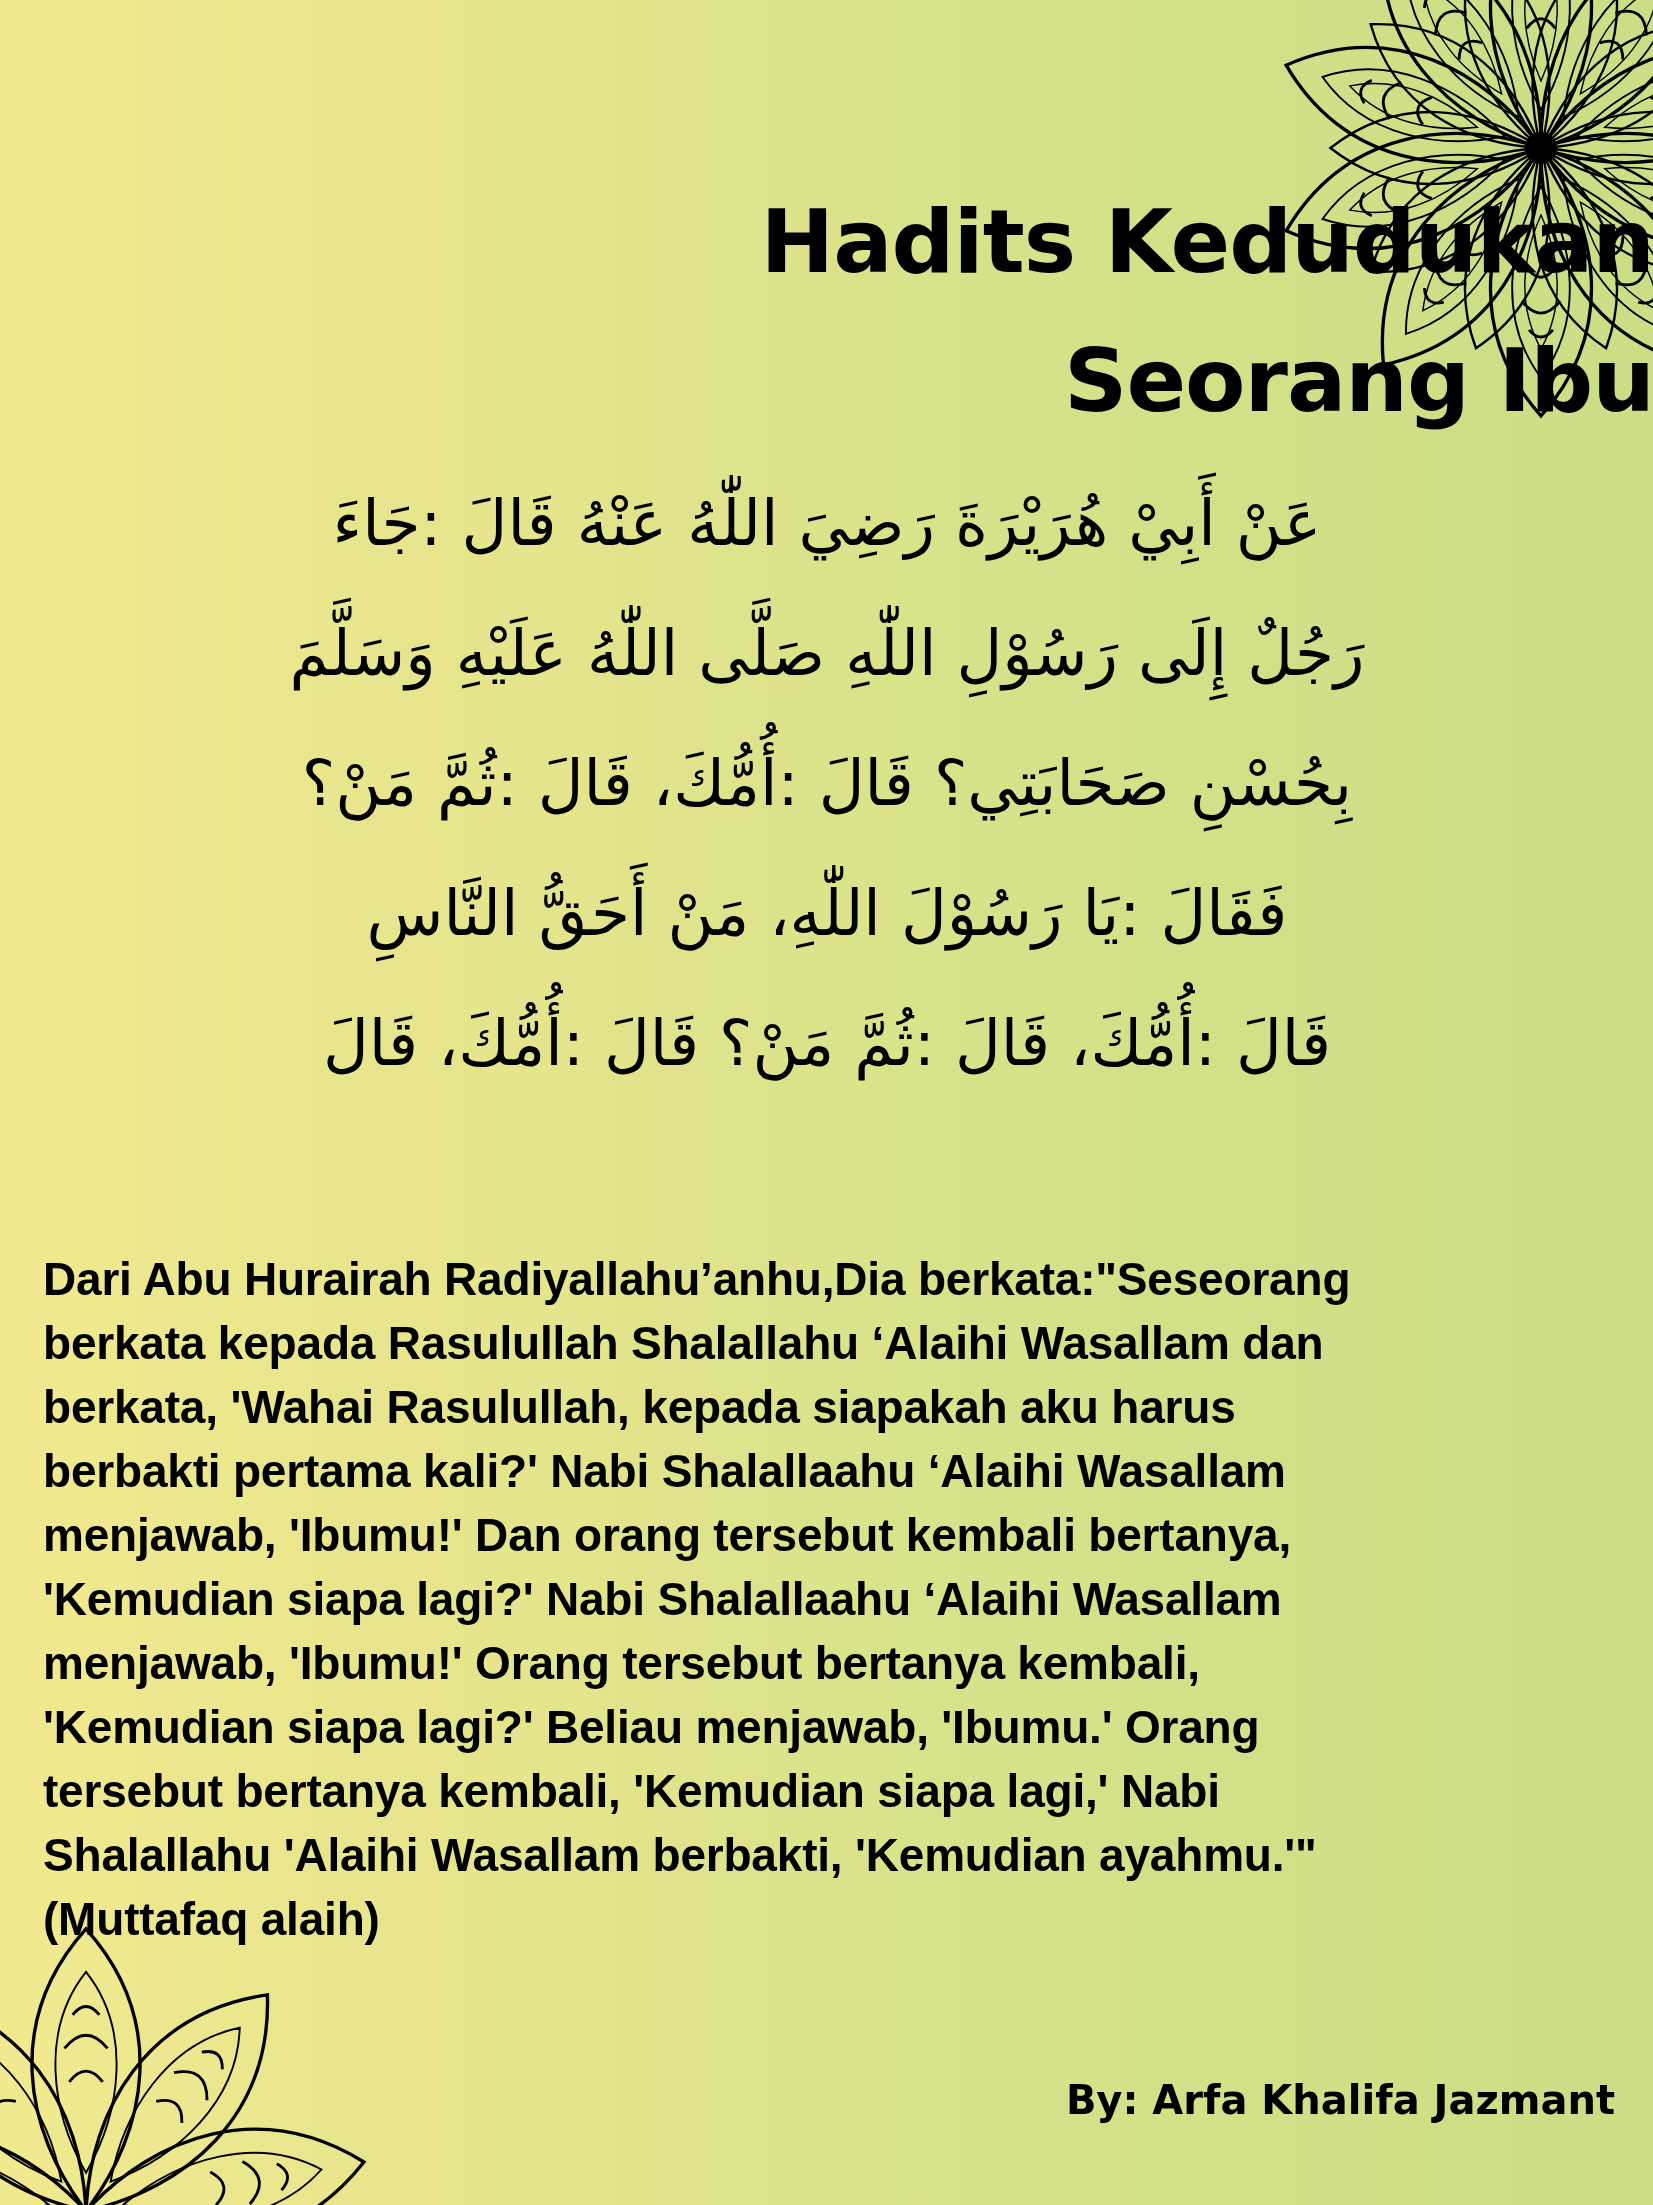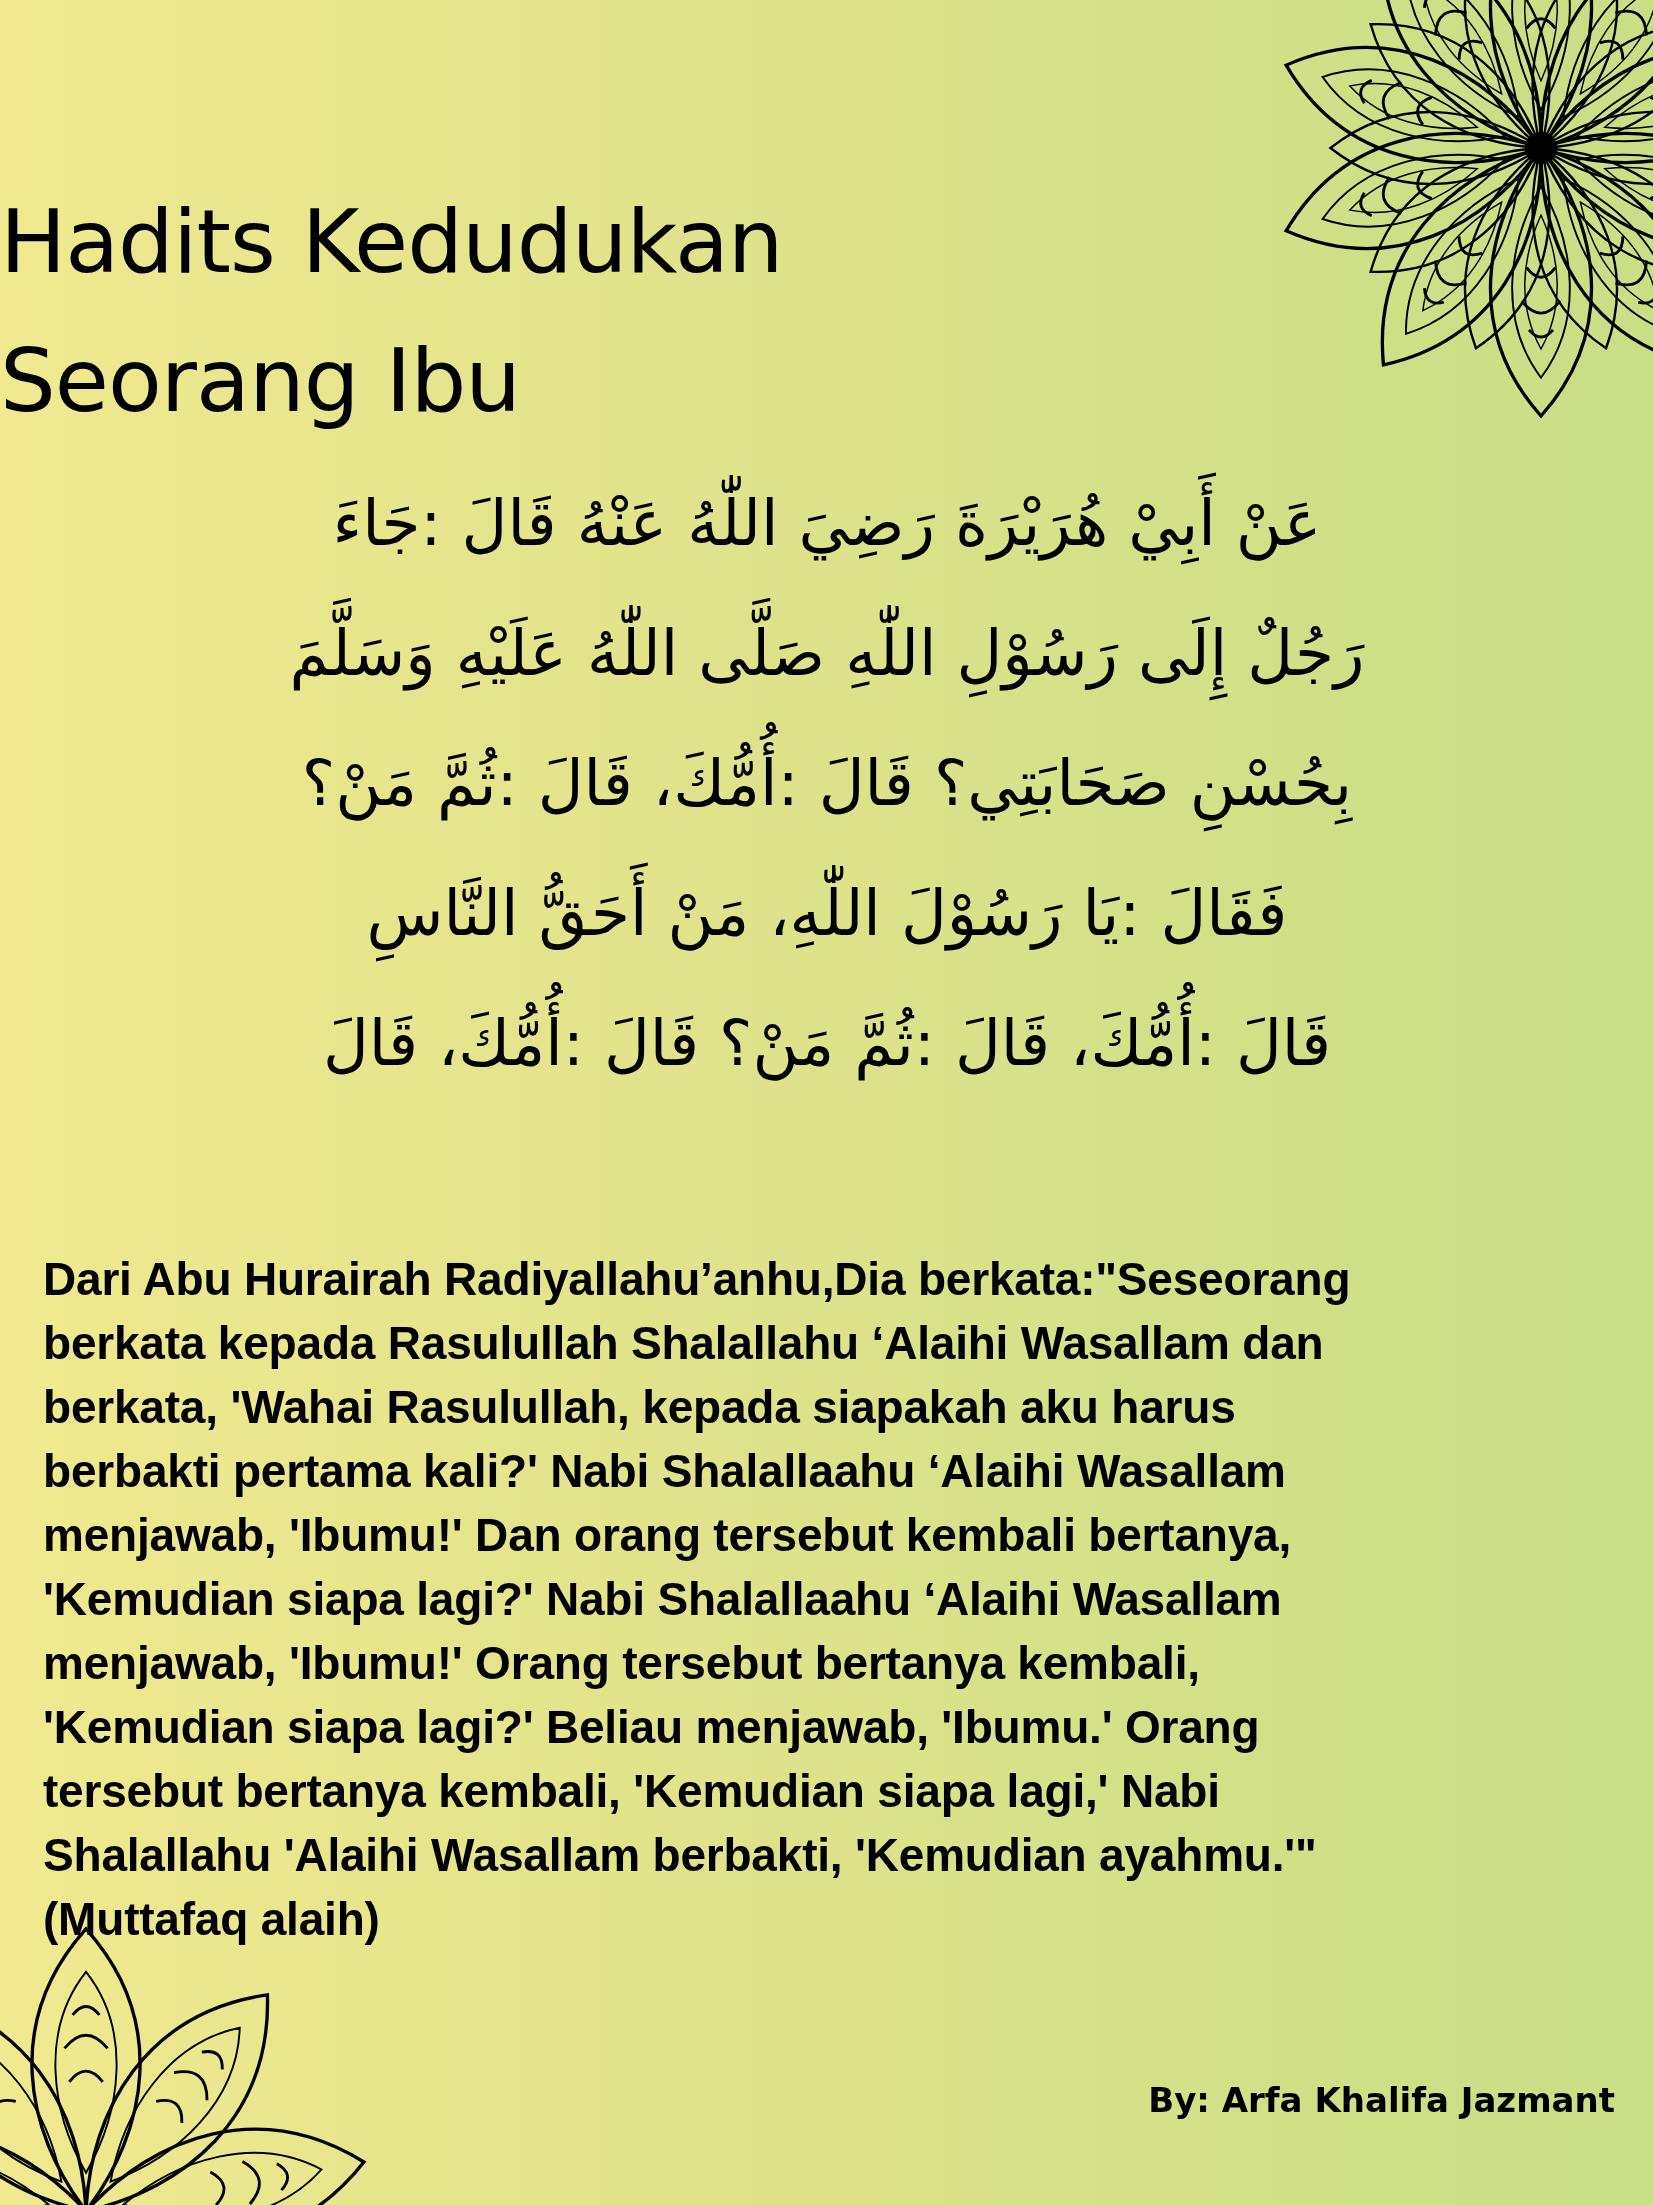--- a/index.html
+++ b/index.html
@@ -9,37 +9,37 @@
     font-family: "DejaVu Sans", "Liberation Sans", sans-serif;
     color: #000;
   }
   .mandala { position: absolute; }
   .mandala svg { display: block; }
   #mandala-tr { left: 1273px; top: -144px; width: 536px; height: 584px; }
   #mandala-bl { left: -201px; top: 1924px; width: 574px; height: 574px; }
 
   .title {
     position: absolute; left: 0; right: 0; top: 172px;
-    text-align: left; font-weight: normal; font-size: 88px; line-height: 139px;
+    text-align: right; font-weight: bold; font-size: 88px; line-height: 139px;
     letter-spacing: -1px;
   }
   .arabic {
     position: absolute; left: 72px; right: 72px; top: 459px;
     direction: rtl; text-align: center; font-family: "DejaVu Sans", sans-serif;
     font-size: 63px; line-height: 130px;
   }
   .translation {
     position: absolute; left: 43px; right: 43px; top: 1247px;
     font-weight: bold; font-size: 46px; line-height: 64px;
     font-family: "Liberation Sans", "DejaVu Sans", sans-serif; letter-spacing: -0.2px;
   }
   .translation .line { display: block; white-space: nowrap; }
   .byline {
     position: absolute; right: 39px; top: 2079px;
-    font-weight: bold; font-size: 34px; line-height: 43px;
+    font-weight: bold; font-size: 40px; line-height: 43px;
     font-family: "DejaVu Sans", sans-serif;
   }
 </style>
 </head>
 <body>
 
 <div class="mandala" id="mandala-tr">
   <svg viewBox="-560 -610 1120 1220" width="536" height="584">
     <g fill="none" stroke="#000" stroke-width="7">
       <g id="petals-tr">

